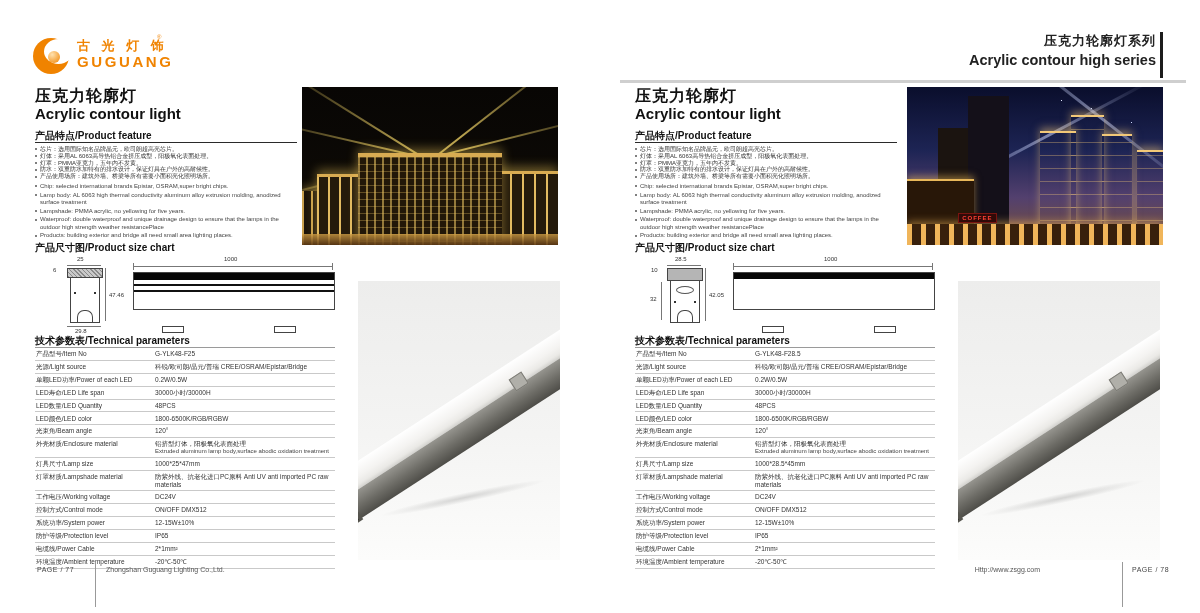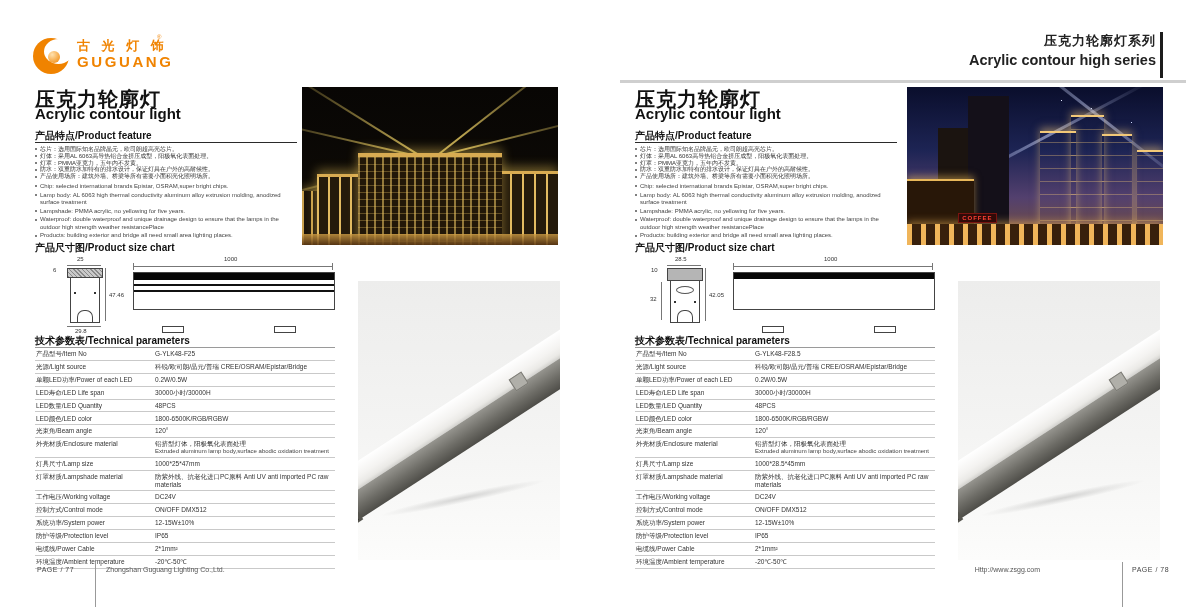--- a/index.html
+++ b/index.html
@@ -20,21 +20,21 @@
   .lg-en{position:absolute;left:44px;top:17px;font-size:15px;font-weight:bold;color:#f08300;letter-spacing:2.6px;white-space:nowrap;}
 
   
   .ser-wrap{position:absolute;right:44px;top:32px;text-align:right;}
   .ser-cn{font-size:13px;font-weight:bold;color:#222;letter-spacing:1px;}
   .ser-en{font-size:14.5px;font-weight:bold;color:#222;margin-top:2px;}
   .ser-bar{position:absolute;left:560px;top:32px;width:3px;height:46px;background:#1c1c1c;}
   .ser-rule{position:absolute;left:20px;top:80px;width:566px;height:3px;background:#cfcfcf;}
 
   
-  .t-cn{position:absolute;left:35px;top:86px;font-size:20px;font-weight:bold;color:#111;letter-spacing:1px;text-align:center;}
+  .t-cn{position:absolute;left:35px;top:86px;font-size:16px;font-weight:bold;color:#111;letter-spacing:1px;text-align:center;}
   .t-en{position:absolute;left:35px;top:105px;font-size:15px;font-weight:bold;color:#111;}
   .h-sec{font-size:10px;font-weight:bold;color:#111;white-space:nowrap;}
   .rule{height:1px;background:#2a2a2a;}
 
   
   .bullets{position:absolute;left:35px;width:262px;}
   .li{display:flex;gap:3px;}
   .dot{width:2px;height:2px;border-radius:50%;background:#555;margin-top:2.4px;flex:none;}
   .b-cn .li div{font-size:6px;line-height:6.8px;color:#333;}
   .b-en .li div{font-size:6px;line-height:7.2px;color:#444;}

